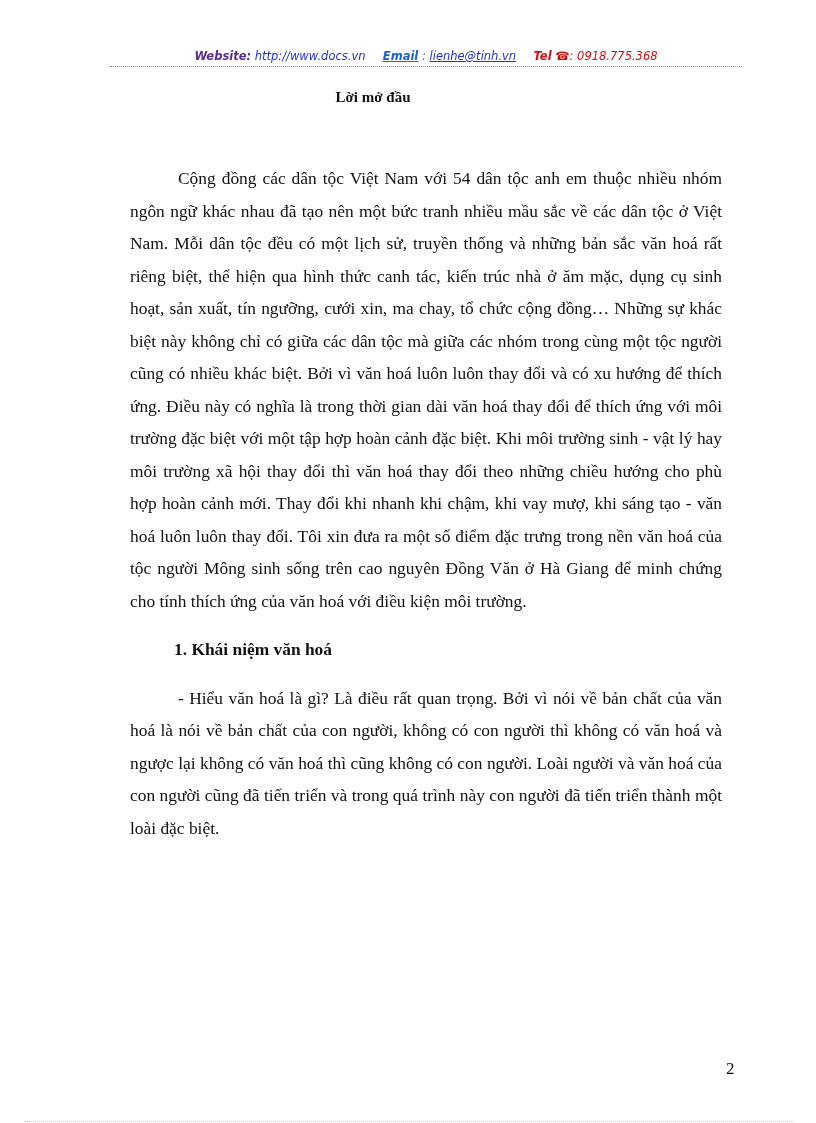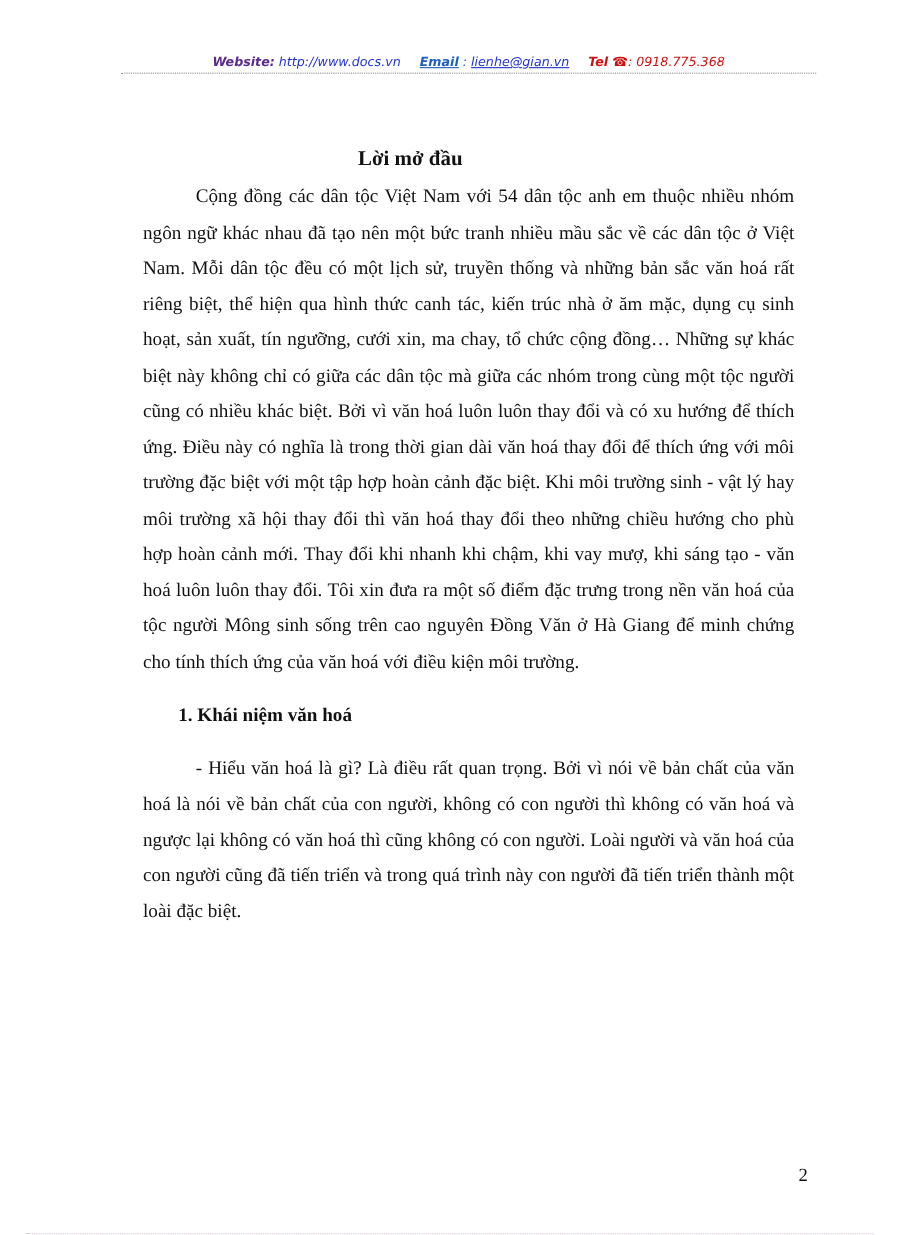--- a/index.html
+++ b/index.html
@@ -45,39 +45,38 @@
       height: 0;
       border-top: 1px dotted #8a8a8a;
     }
     .title {
       position: absolute;
       left: 0;
       top: 86px;
       width: 746px;
       text-align: center;
       font-weight: bold;
-      font-size: 19px;
+      font-size: 15px;
       line-height: 22px;
-      margin-top: 48px;
     }
     .content {
       position: absolute;
       left: 114px;
       top: 146px;
       width: 624px;
       font-size: 17.4px;
       line-height: 32.5px;
       text-align: justify;
     }
     .content p {
       margin: 16px;
       text-indent: 48px;
     }
     .content h2 {
-      margin: 0;
+      margin: 12px;
       font-size: 17.4px;
       font-weight: bold;
       line-height: 32.5px;
       padding-left: 48px;
     }
     .page-number {
       position: absolute;
       left: 726px;
       top: 1058px;
       font-size: 17px;
@@ -94,21 +93,21 @@
   </style>
 </head>
 <body>
 
 <div class="header">
   <span class="lbl web-lbl">Website:</span>
   <span class="web-link">http://www.docs.vn</span>
   <span class="gap"></span>
   <span class="lbl email-lbl">Email</span>
   <span class="email-sep">:</span>
-  <span class="email-link">lienhe@gian.vn</span>
+  <span class="email-link">lienhe@tinh.vn</span>
   <span class="gap"></span>
   <span class="lbl tel-lbl">Tel</span>
   <span class="lbl tel-lbl">☎</span><span class="tel-val">:</span>
   <span class="tel-val">0918.775.368</span>
 </div>
 <div class="header-rule"></div>
 
 <div class="title">Lời mở đầu</div>
 
 <div class="content">

